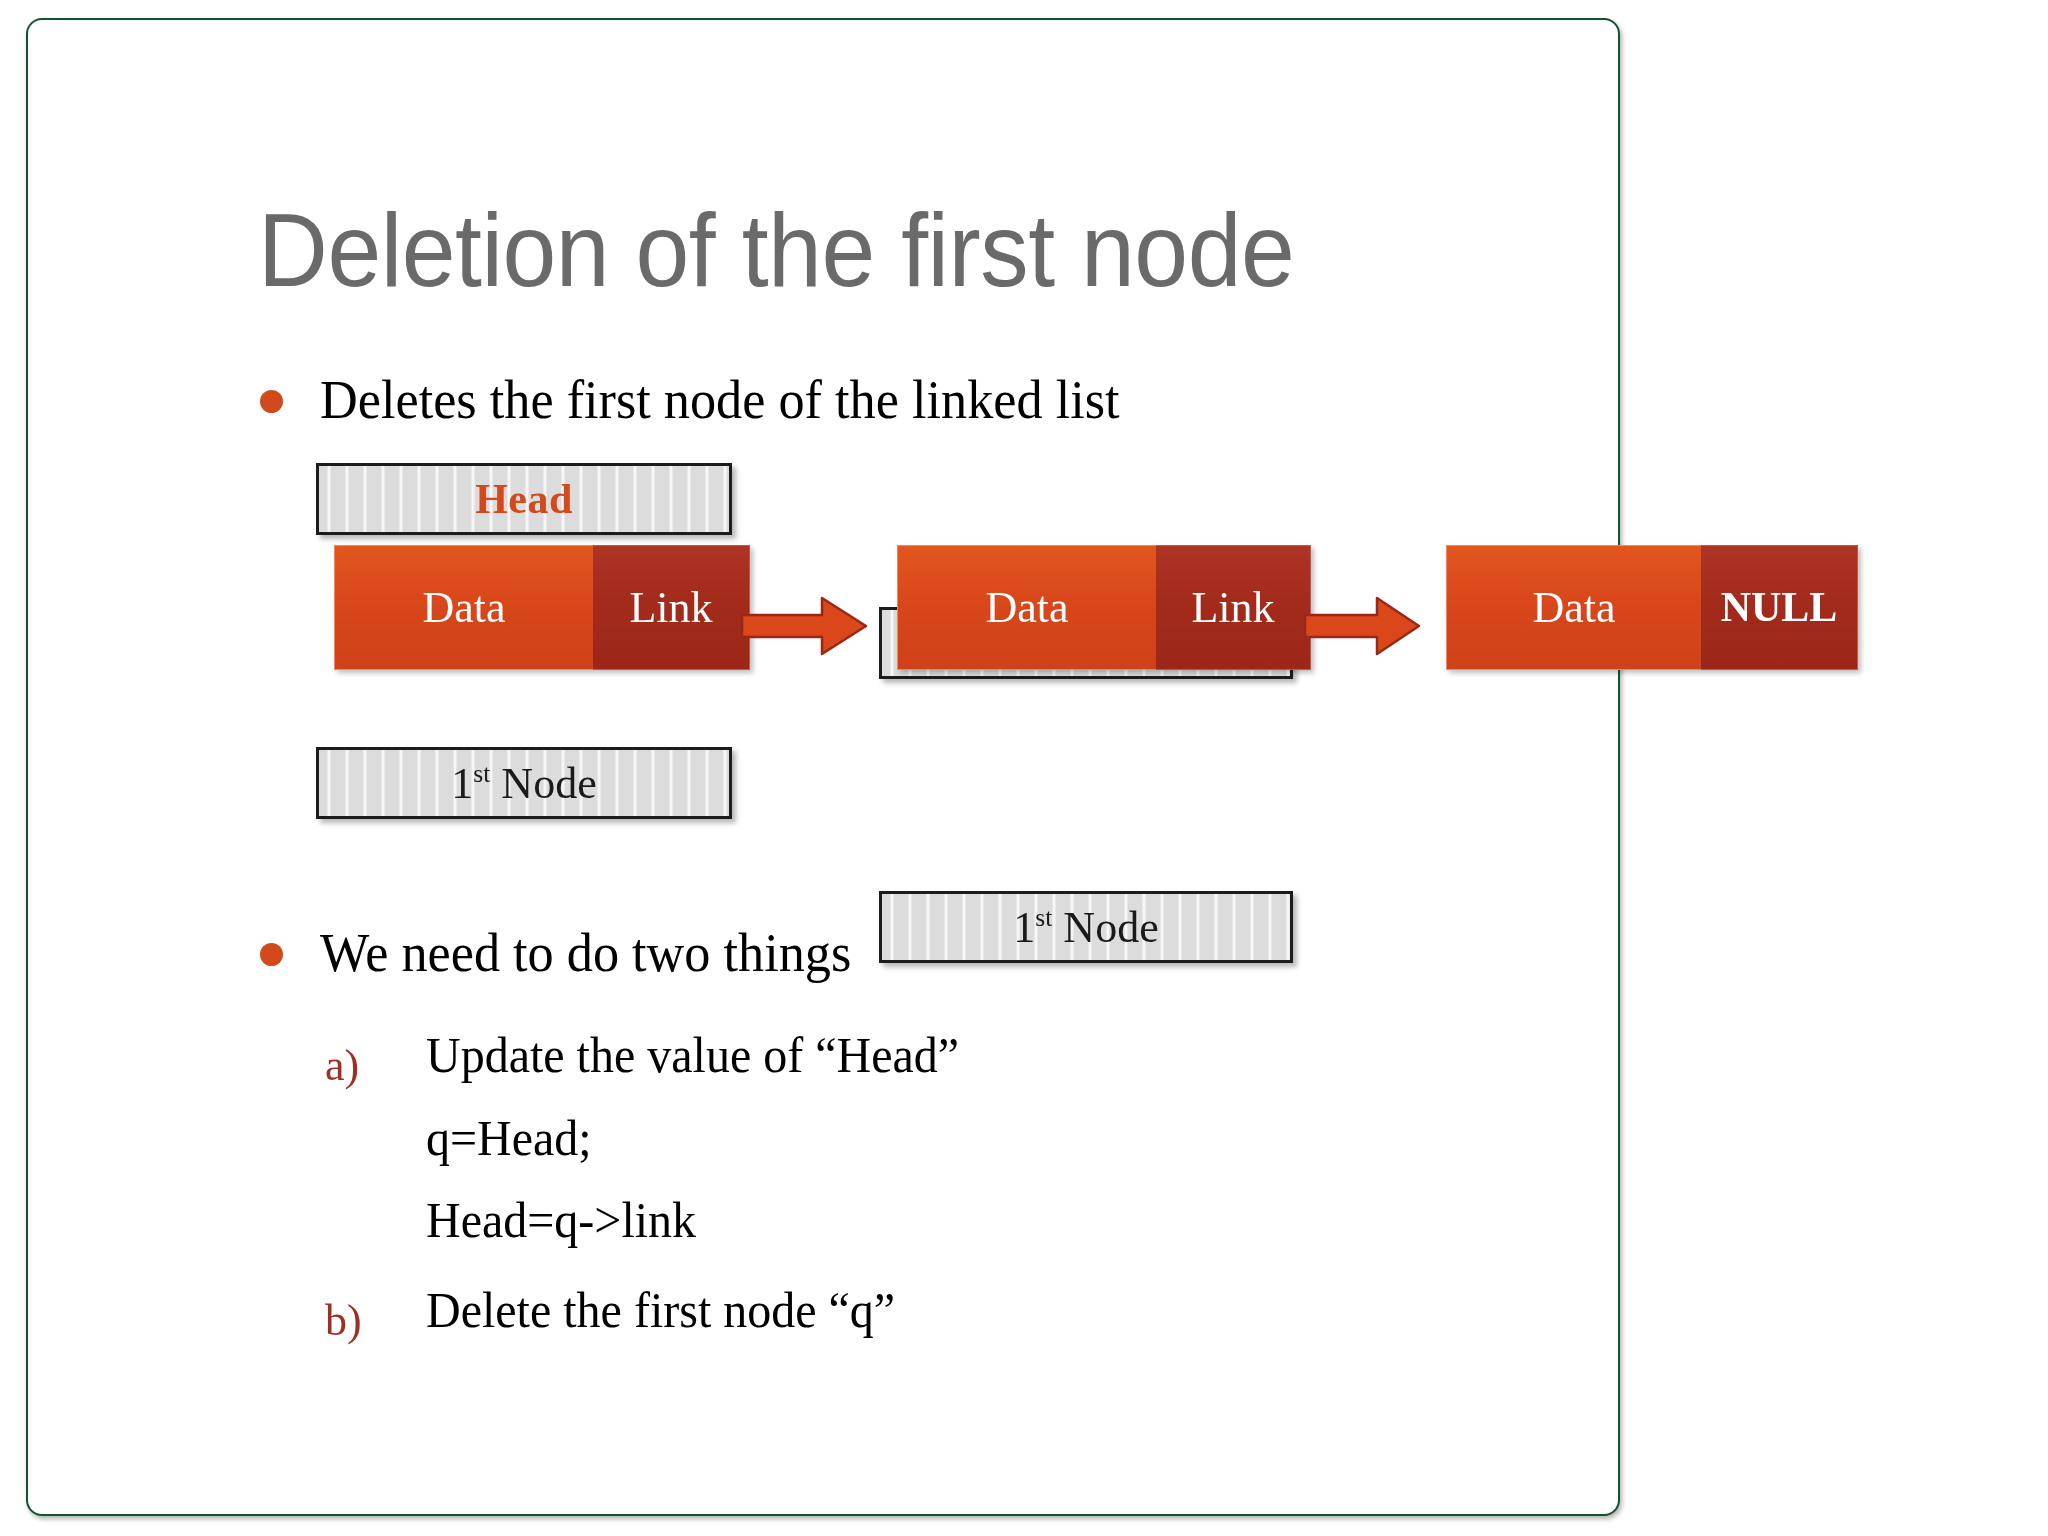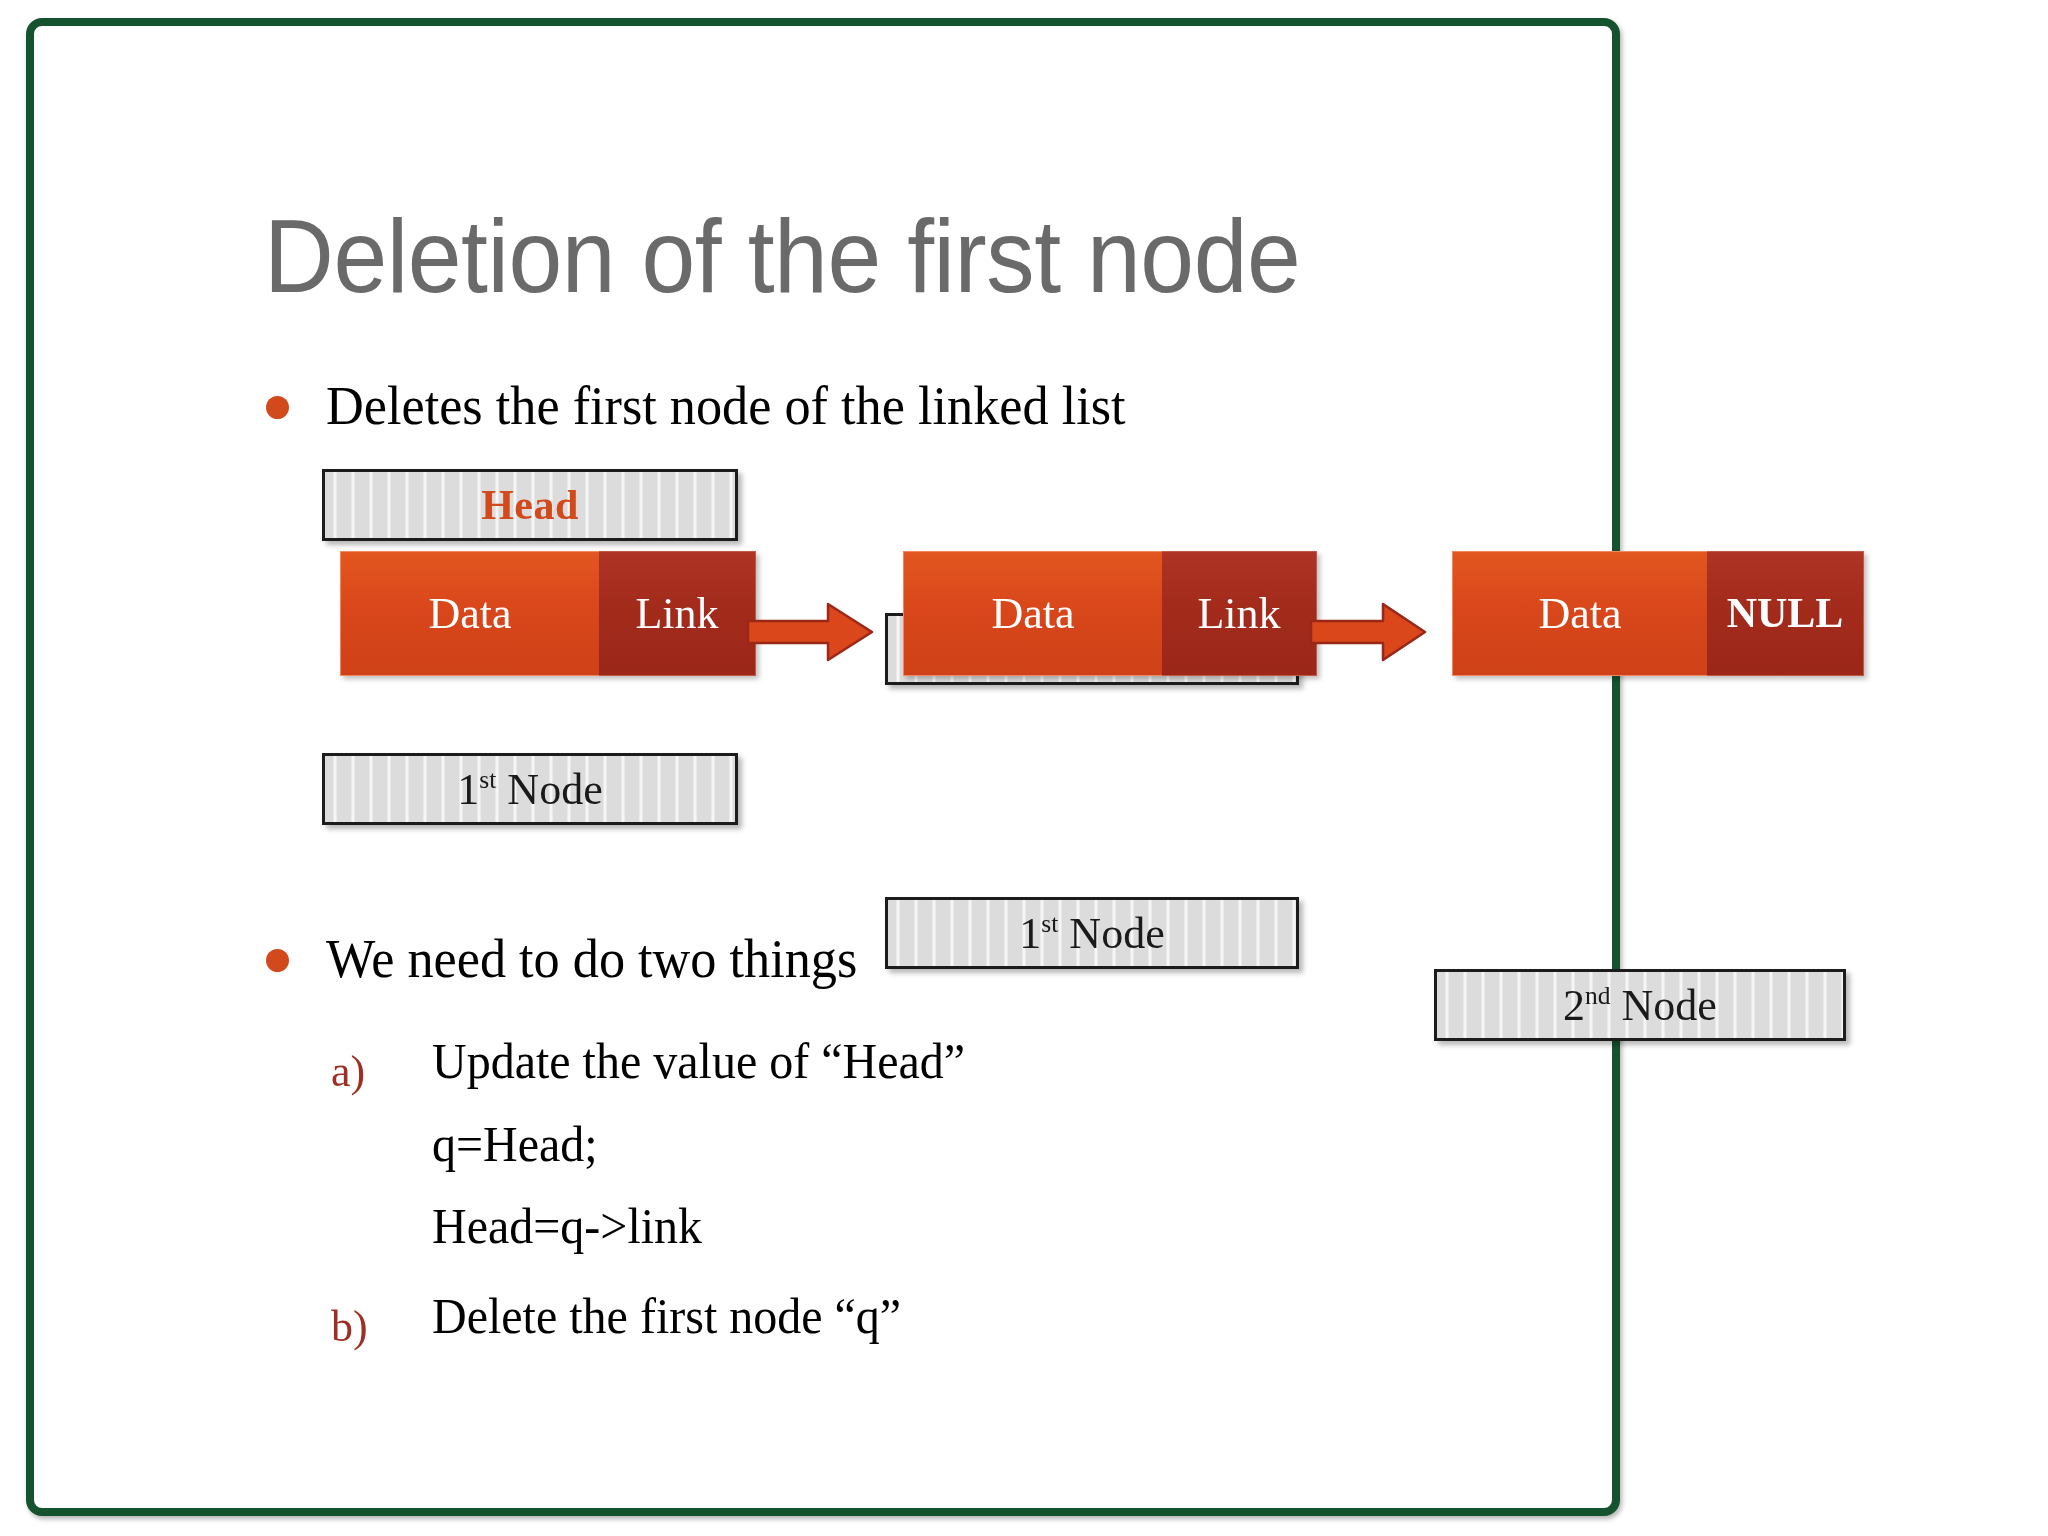--- a/index.html
+++ b/index.html
@@ -16,21 +16,21 @@
 
   
   #slide {
     position: absolute;
     left: 26px;
     top: 18px;
     width: 1594px;
     height: 1498px;
     box-sizing: border-box;
     background: #ffffff;
-    border: 8px solid #14532d;
+    border: 2px solid #14532d;
     border-radius: 16px;
     box-shadow: 2px 3px 5px rgba(0,0,0,0.30);
   }
 
   
   #title {
     position: absolute;
     left: 230px;
     top: 176px;
     width: 1600px;
@@ -241,23 +241,20 @@
     </div>
 
     <svg id="arrow2" class="arrow" viewBox="0 0 118 62">
       <polygon points="2,20 74,20 74,3 116,31 74,59 74,42 2,42" fill="#d9471b" stroke="#9b2718" stroke-width="2.5" stroke-linejoin="round"></polygon>
     </svg>
 
     <div id="node3-cells" class="cells">
       <div class="cell cell-data">Data</div>
       <div class="cell cell-link" style="font-size:42px; padding:0 34px;font-weight:bold;">NULL</div>
     </div>
-    <div id="node3-footer" class="node stripe-box">
-      <span class="node-label"><span>2</span><sup>nd</sup><span> Node</span></span>
-    </div>
   </div>
 
   <div id="bullet-2" class="bullet-row">
     <span class="bullet-dot"></span>
     <span class="bullet-text">We need to do two things</span>
   </div>
 
   <span id="sub-a-marker" class="sub-marker">a)</span>
   <span id="sub-a-line1" class="sub-item">Update the value of “Head”</span>
   <span id="sub-a-line2" class="sub-item">q=Head;</span>

